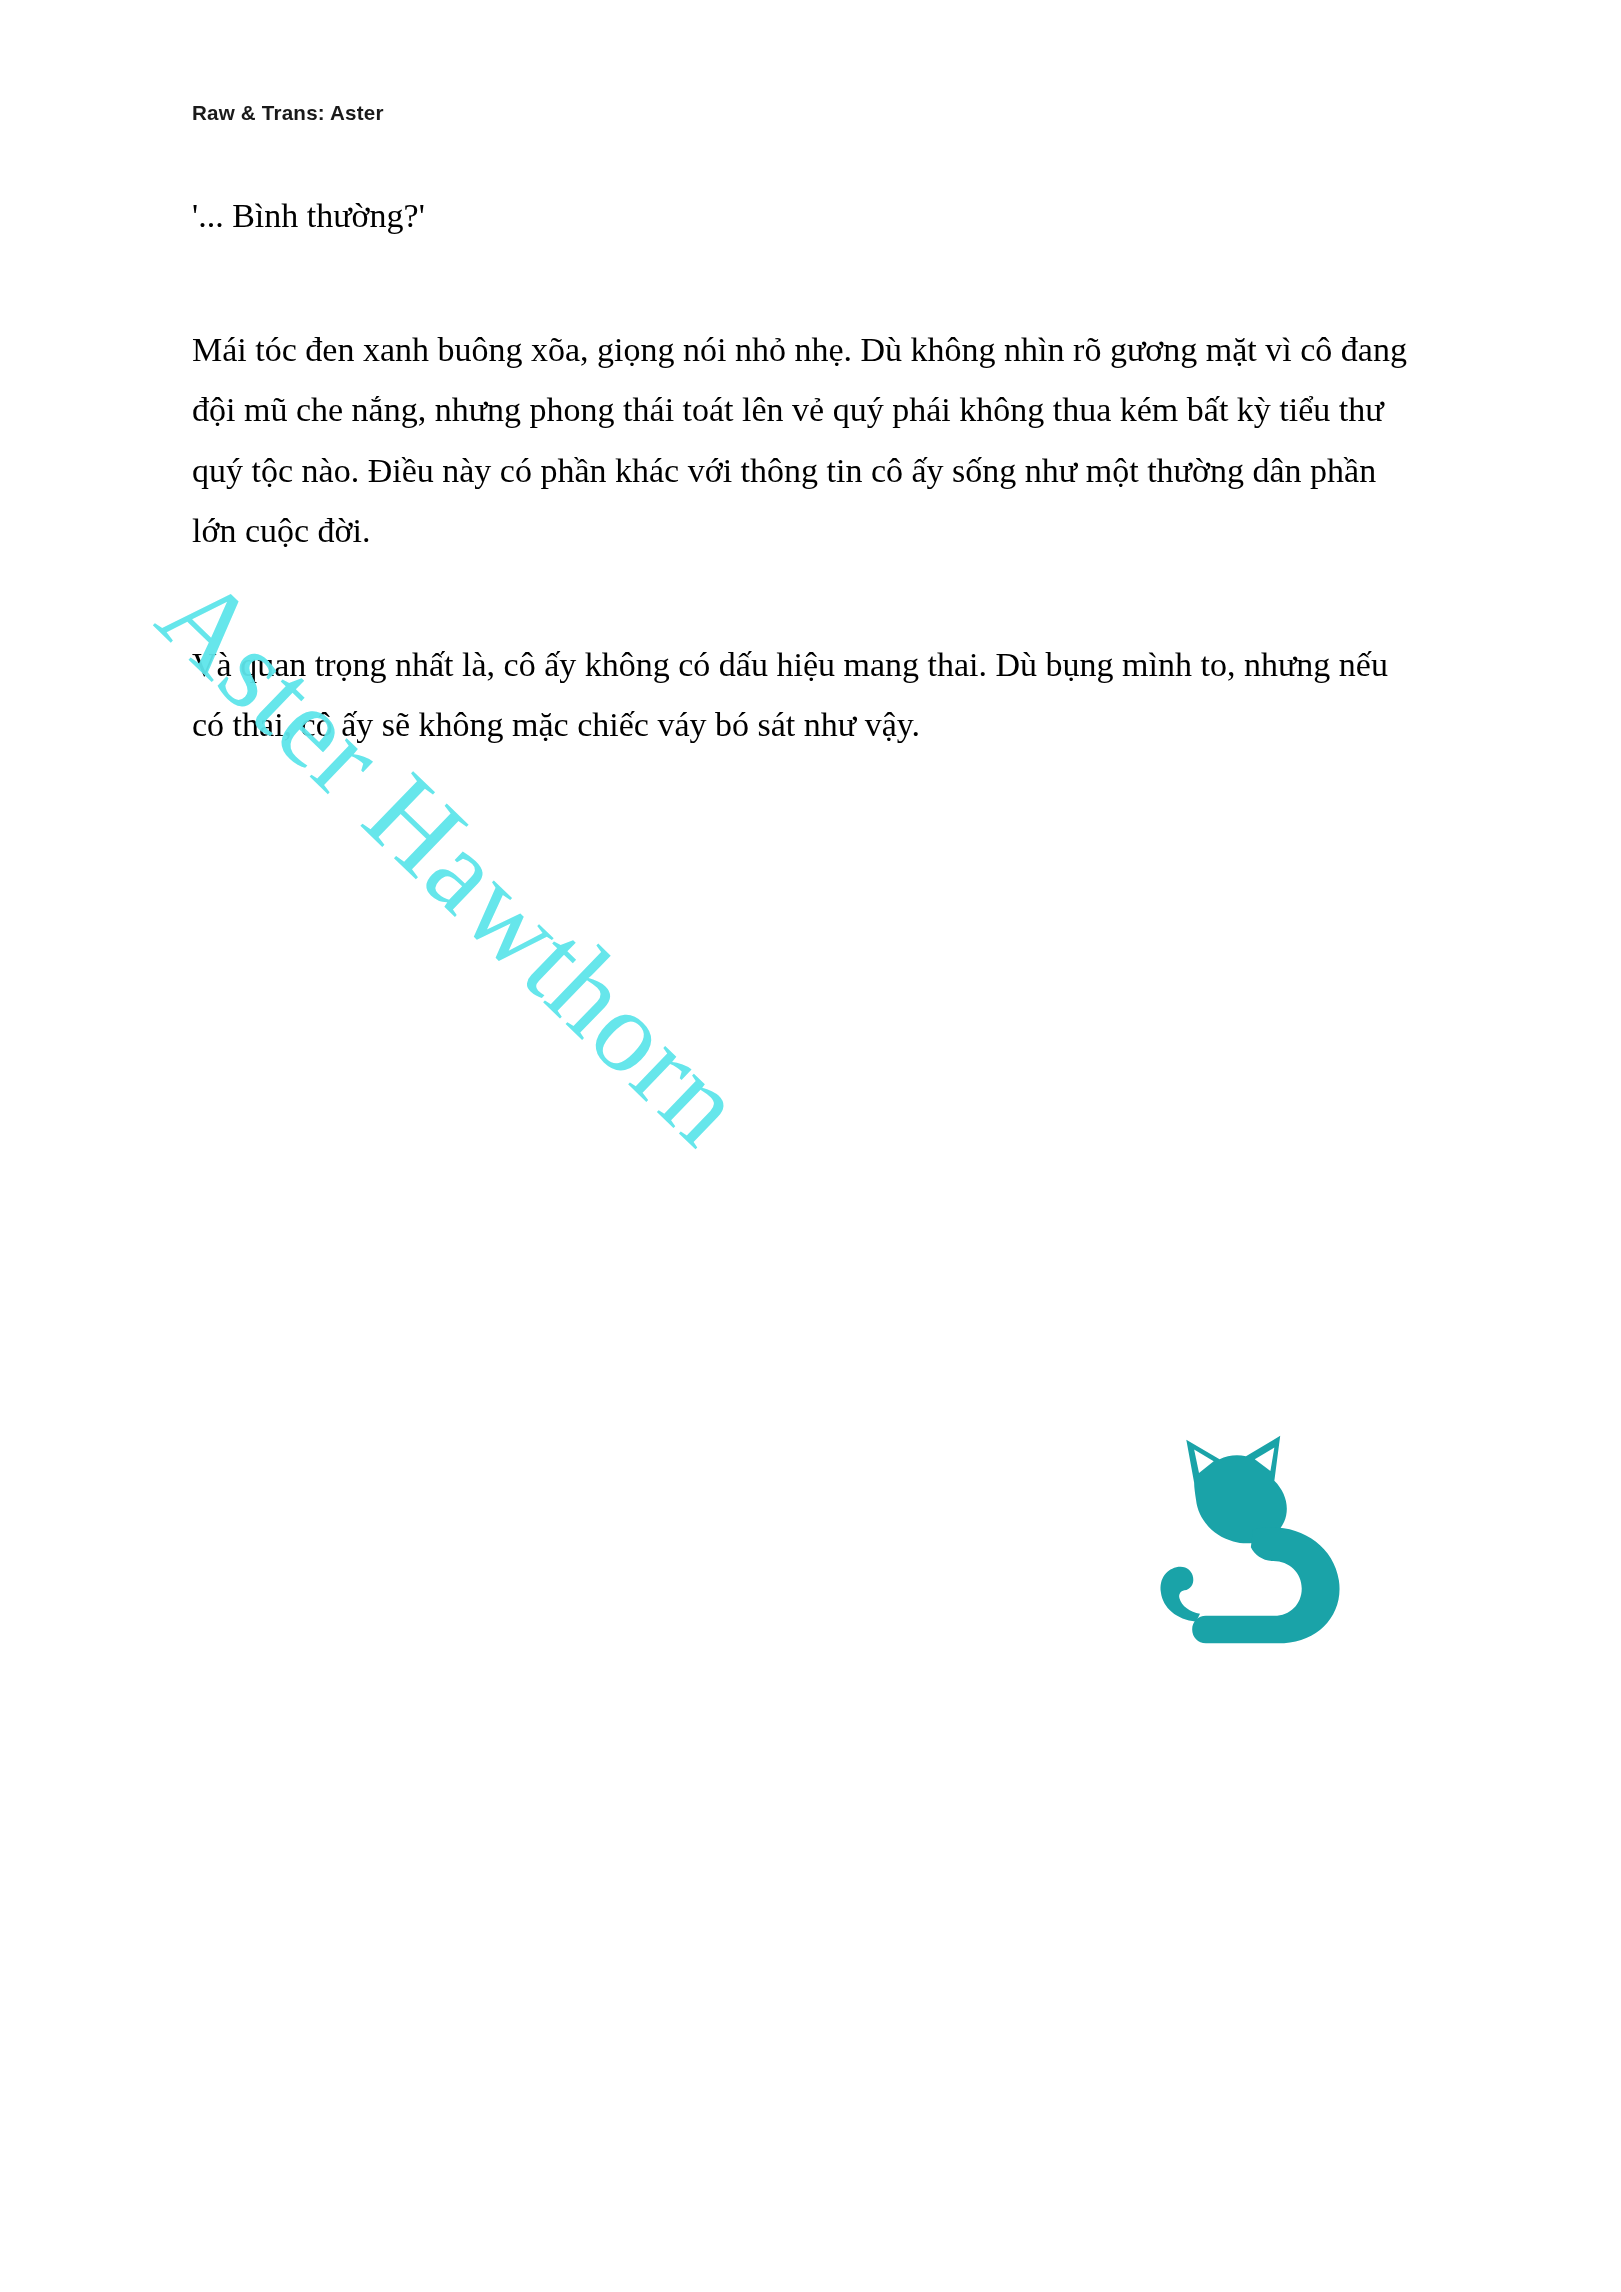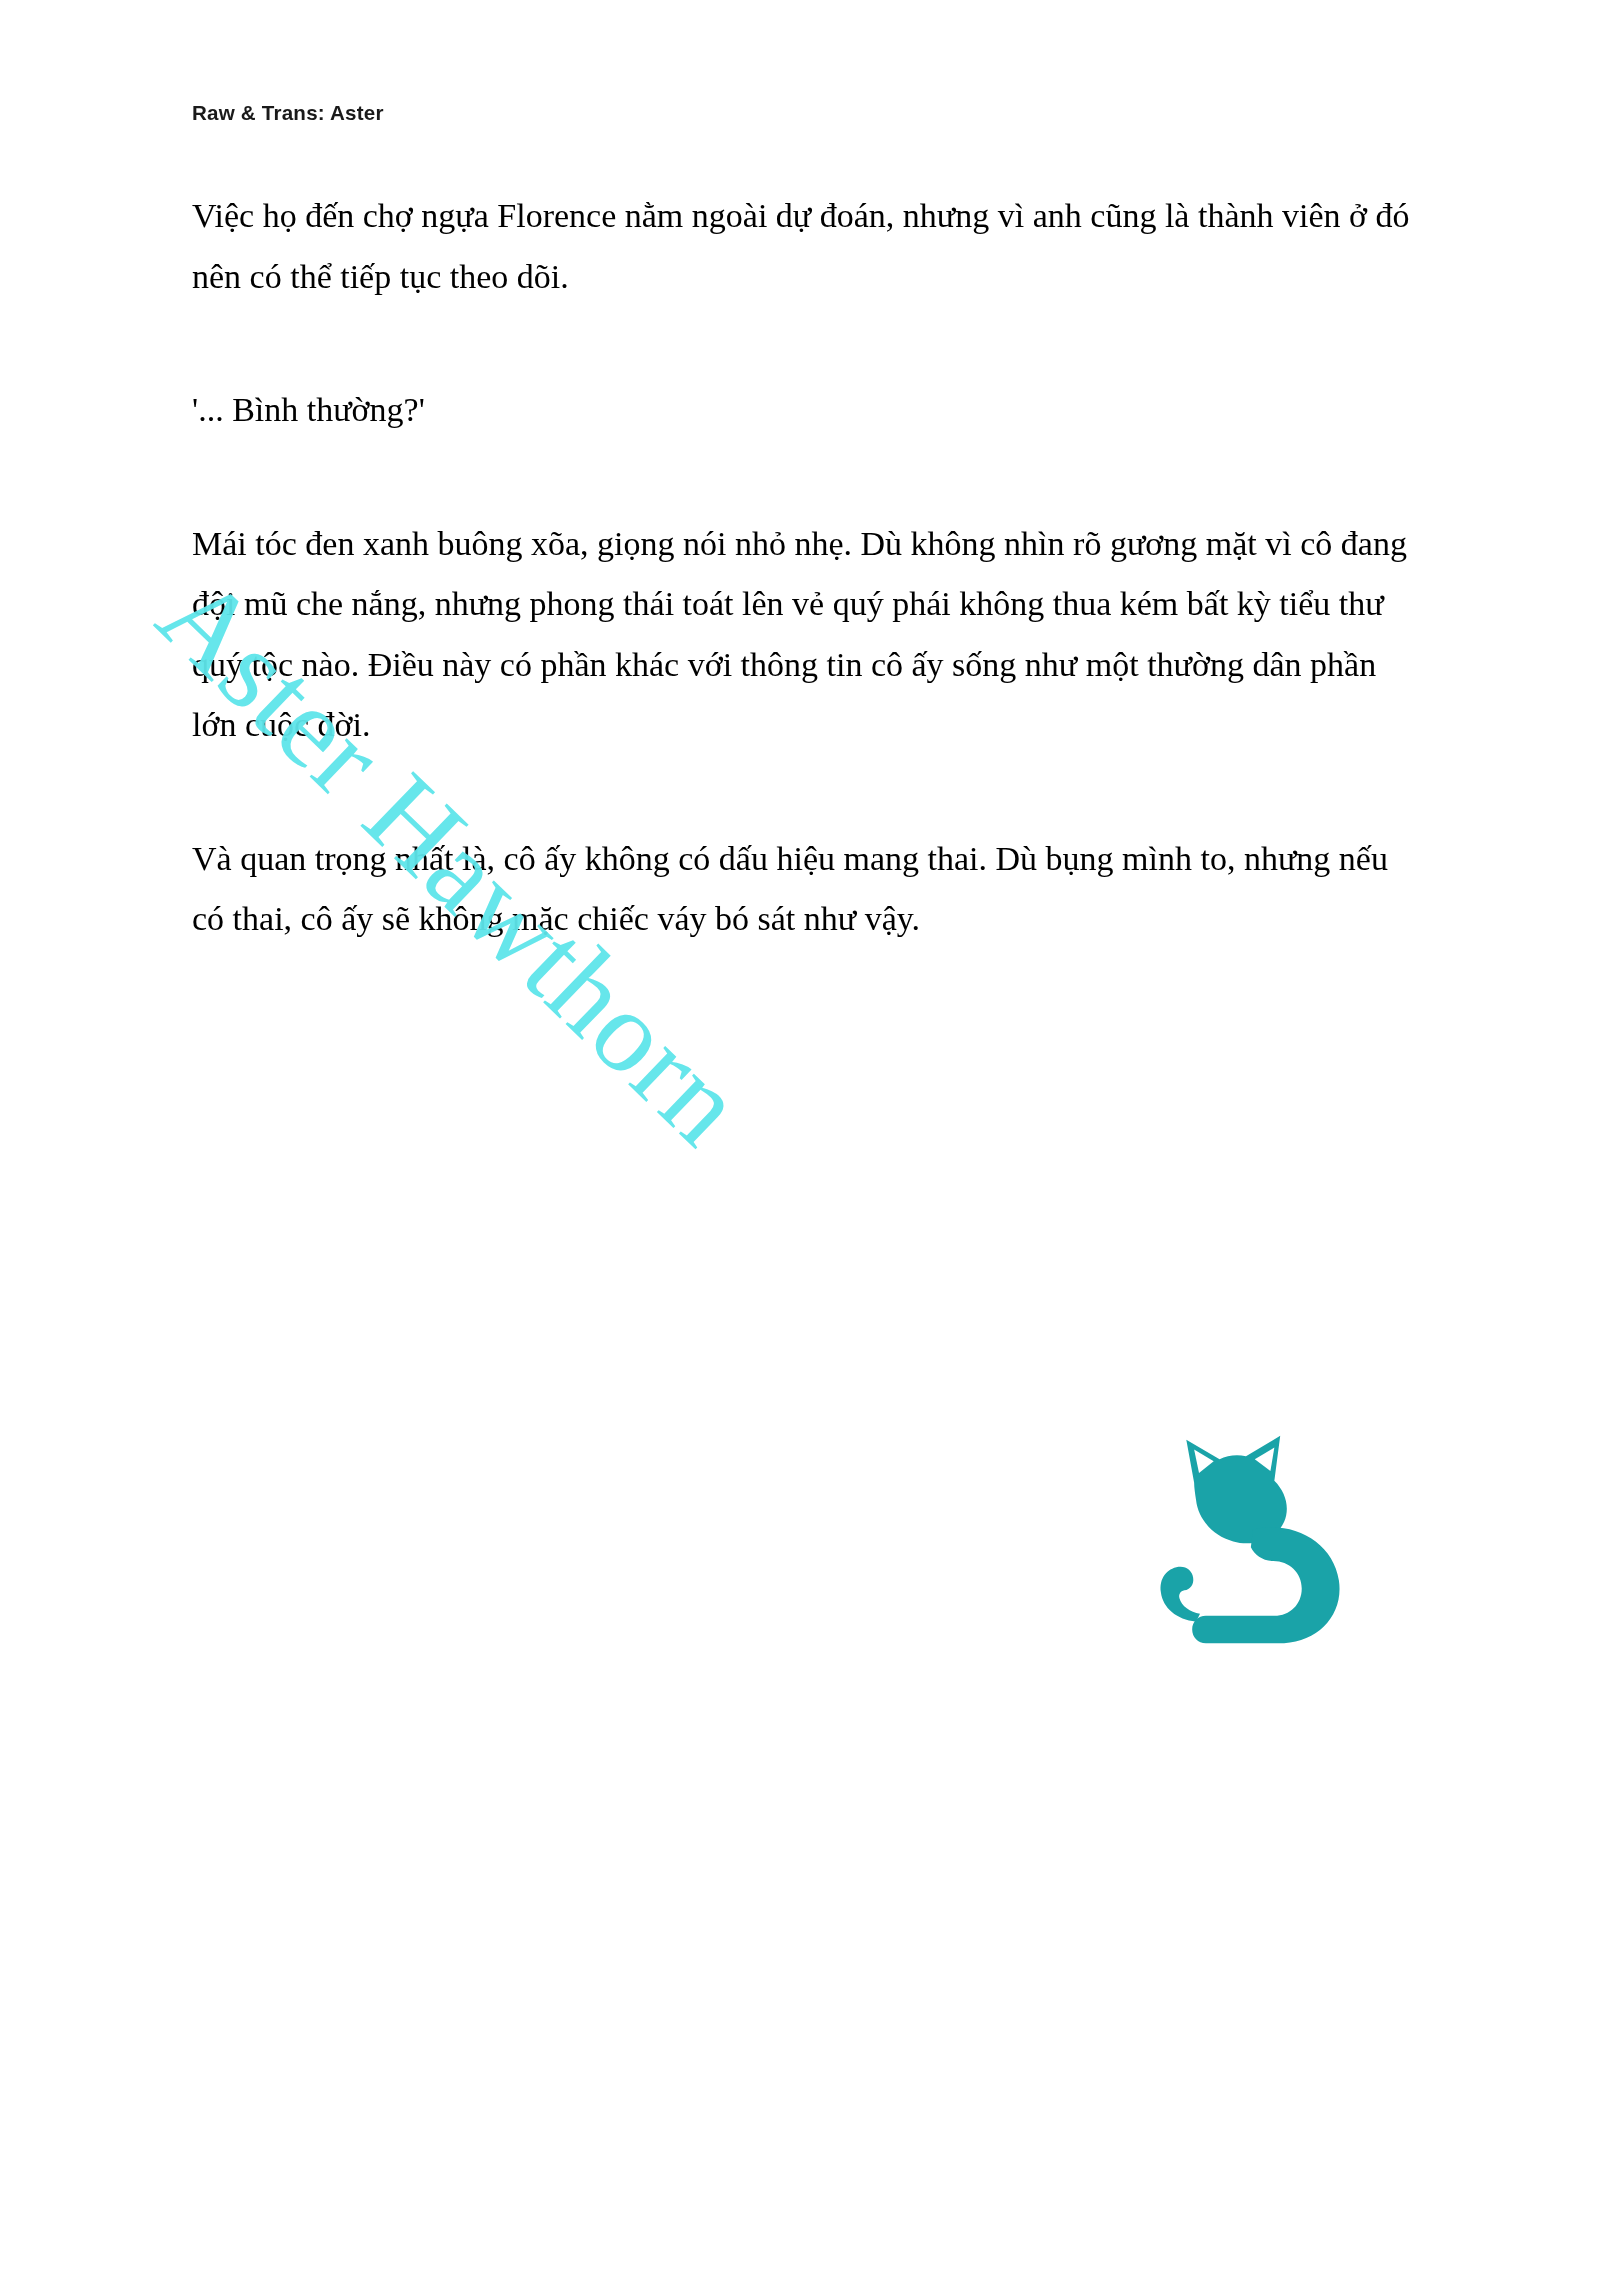--- a/index.html
+++ b/index.html
@@ -90,21 +90,20 @@
   }
 </style>
 </head>
 <body>
 
 <div class="page">
 
   <div class="header-credit">Raw &amp; Trans: Aster</div>
 
   <div class="content">
-    <p class="para">Việc họ đến chợ ngựa Florence nằm ngoài dự đoán, nhưng vì anh cũng là thành viên ở đó nên có thể tiếp tục theo dõi.</p>
     <p class="para short">'... Bình thường?'</p>
     <p class="para">Mái tóc đen xanh buông xõa, giọng nói nhỏ nhẹ. Dù không nhìn rõ gương mặt vì cô đang đội mũ che nắng, nhưng phong thái toát lên vẻ quý phái không thua kém bất kỳ tiểu thư quý tộc nào. Điều này có phần khác với thông tin cô ấy sống như một thường dân phần lớn cuộc đời.</p>
     <p class="para">Và quan trọng nhất là, cô ấy không có dấu hiệu mang thai. Dù bụng mình to, nhưng nếu có thai, cô ấy sẽ không mặc chiếc váy bó sát như vậy.</p>
   </div>
 
   <div class="watermark-text">Aster Hawthorn</div>
 
   <div class="watermark-cat">
     <svg viewBox="0 0 220 230" xmlns="http://www.w3.org/2000/svg">
       <g fill="#1aa3a8">

